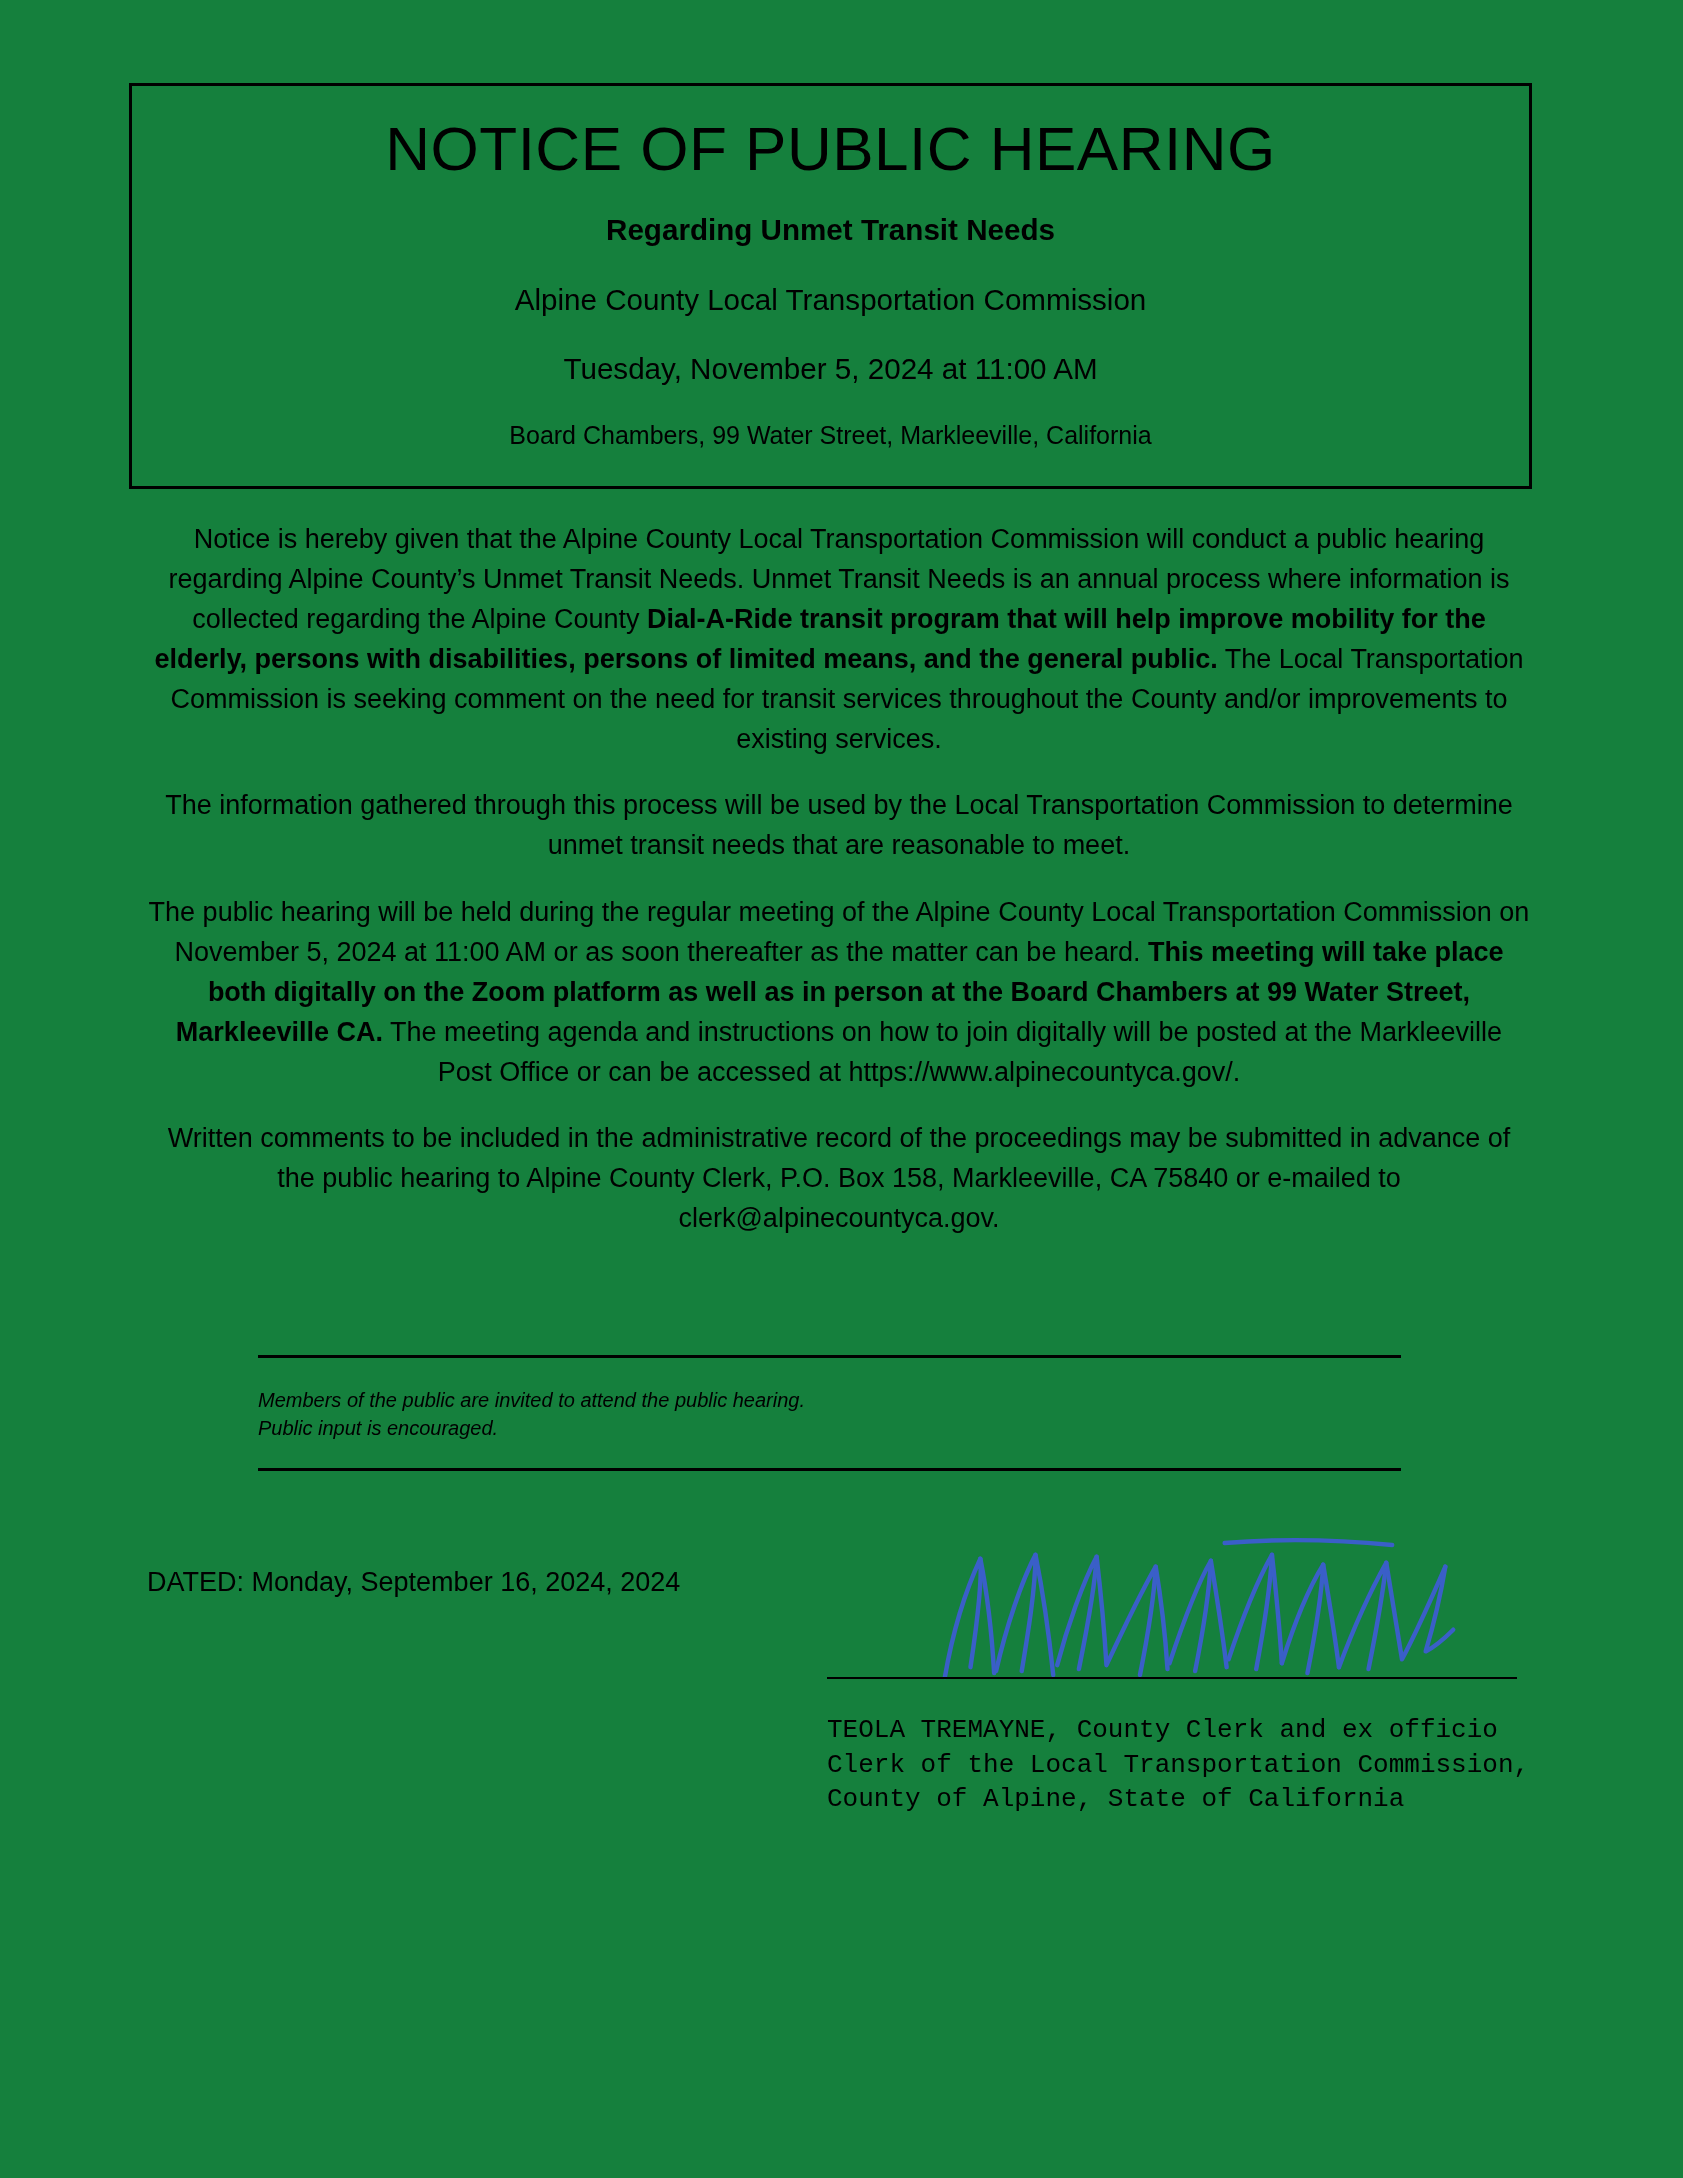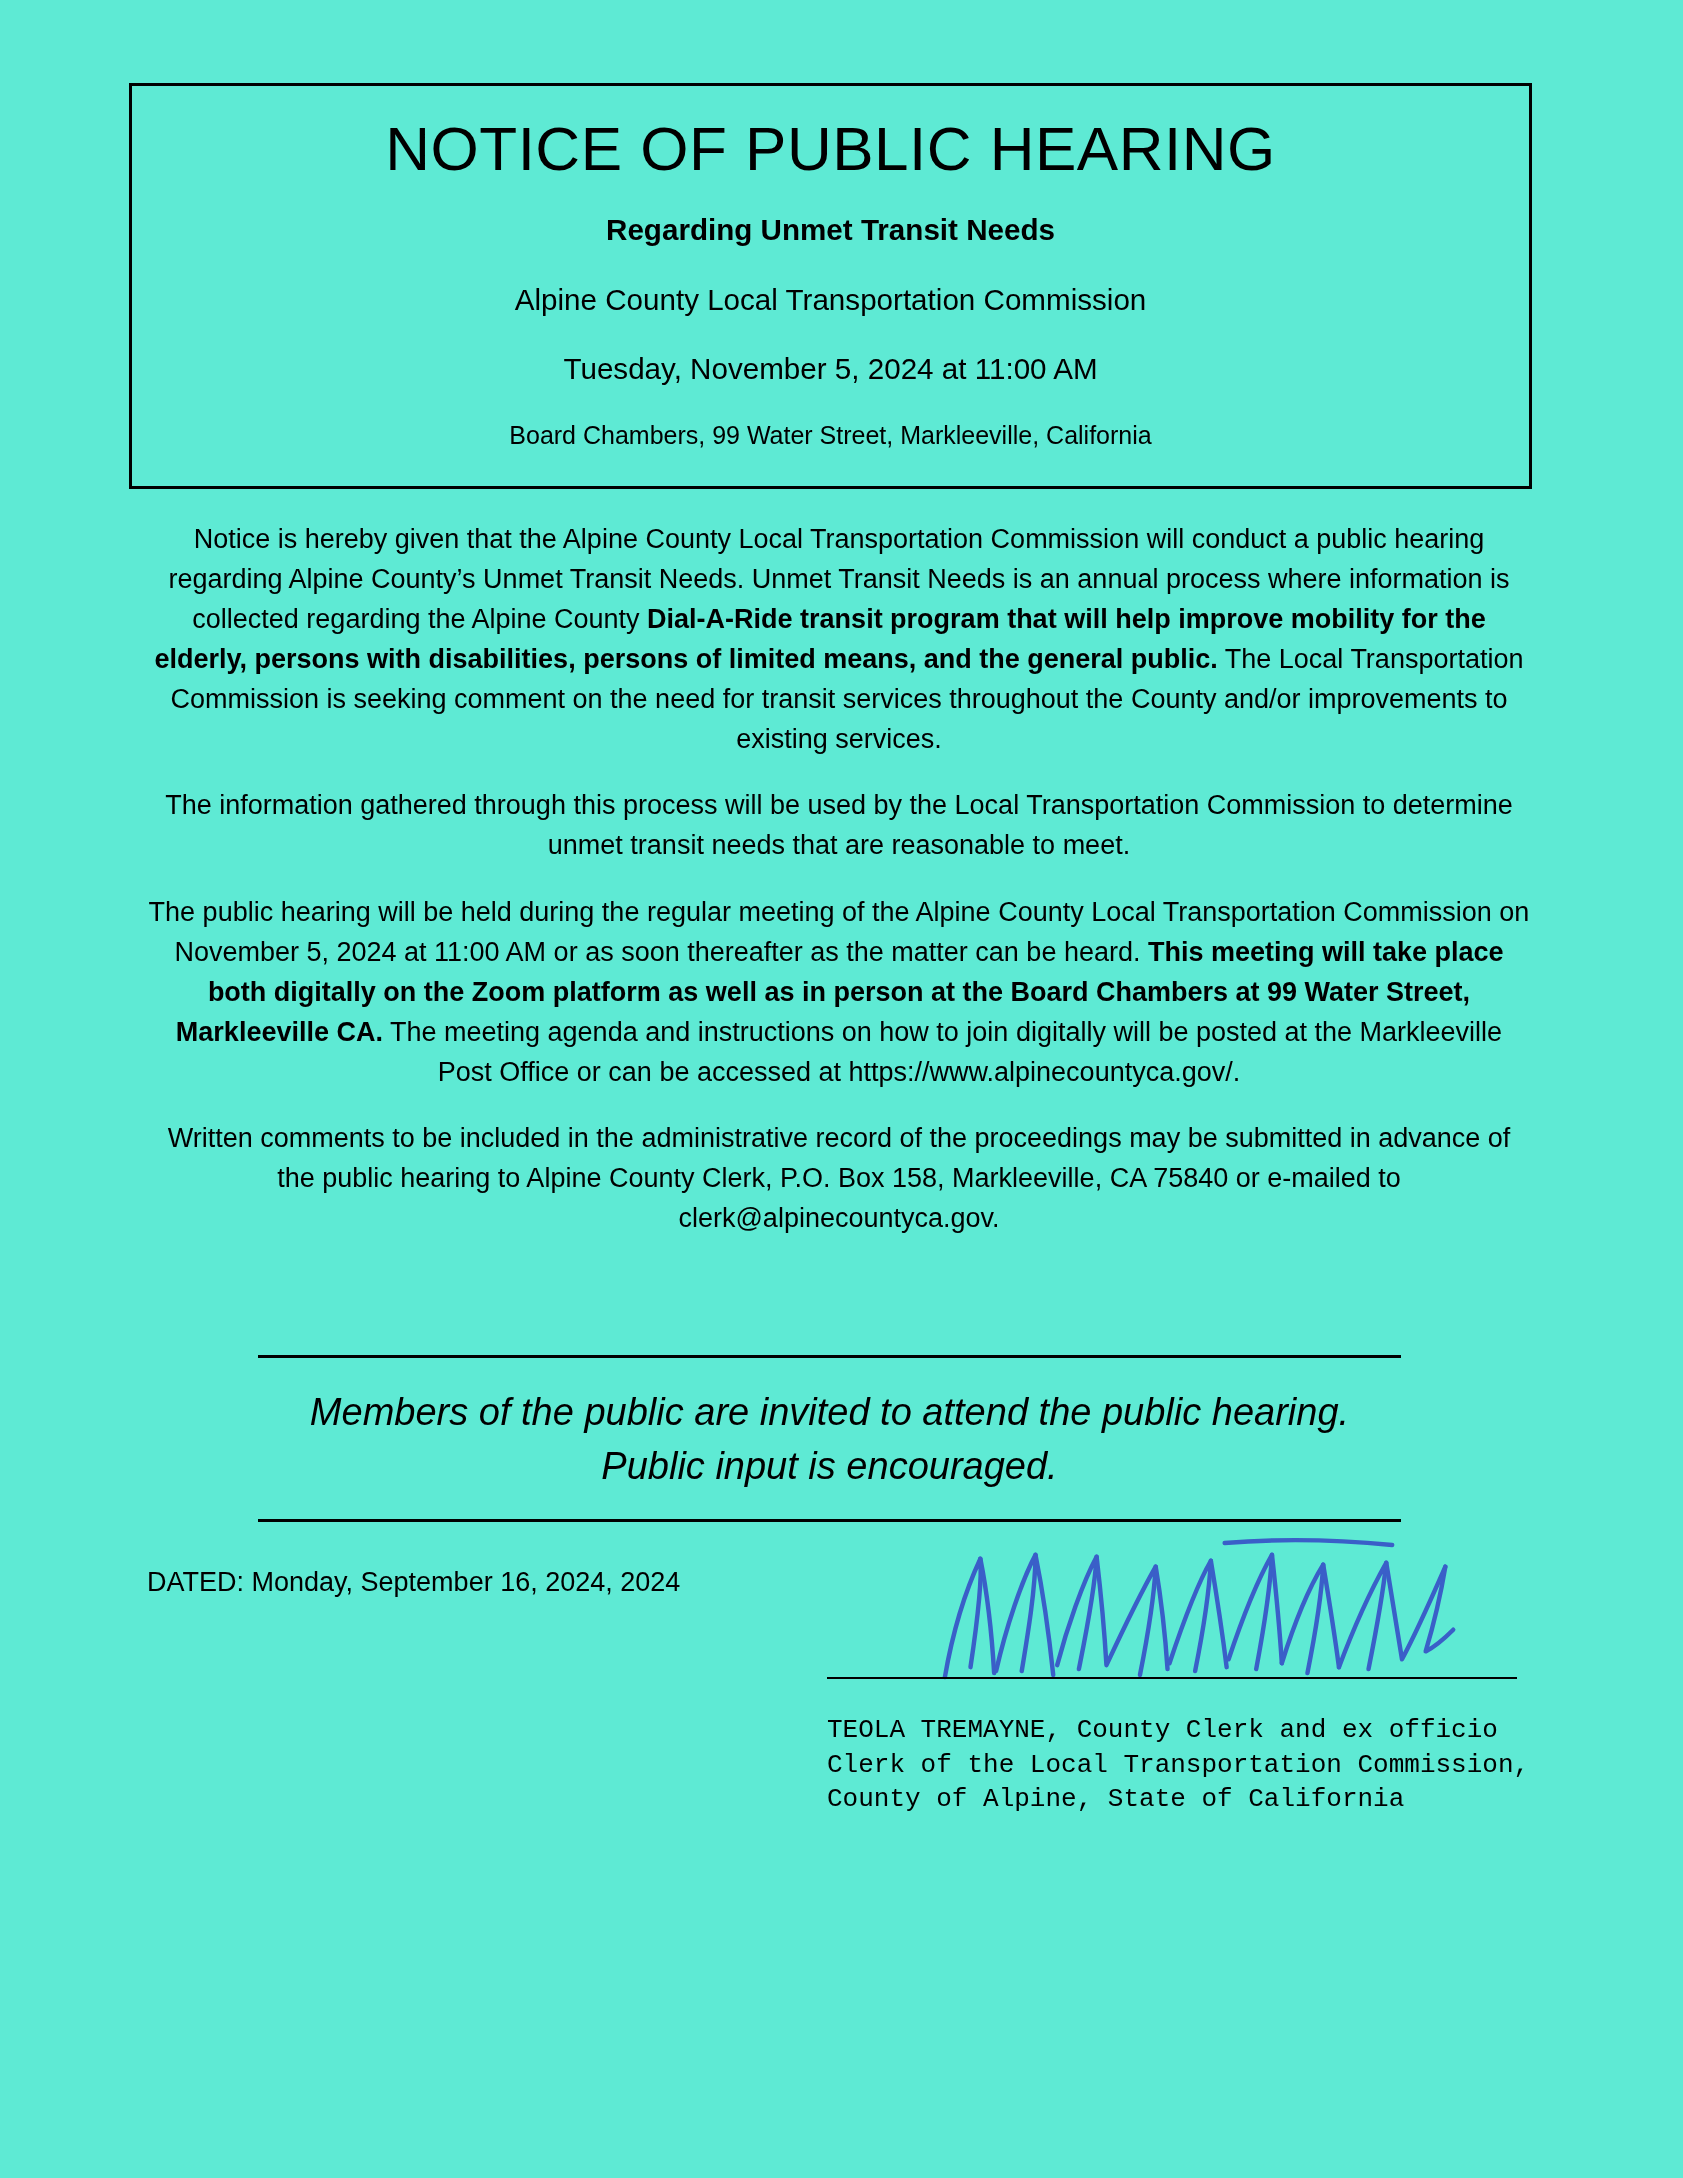--- a/index.html
+++ b/index.html
@@ -13,21 +13,21 @@
     font-family: "Liberation Sans", sans-serif;
     color: #000000;
     position: relative;
     overflow: hidden;
   }
   .page {
     position: absolute;
     top: 0; left: 0;
     width: 1683px;
     height: 2178px;
-    background: #5eead4;
+    background: #15803d;
   }
   
   .header-box {
     position: absolute;
     left: 129px;
     top: 83px;
     width: 1403px;
     box-sizing: border-box;
     border: 3px solid #000000;
     padding: 25.6px 25.6px 33px 25.6px;
@@ -77,23 +77,22 @@
     left: 258px;
     top: 1355px;
     width: 1143px;
   }
   .rule {
     height: 0;
     border-top: 3px solid #000000;
     width: 100%;
   }
   .invite-text {
-    text-align: center;
     font-style: italic;
-    font-size: 38px;
+    font-size: 20px;
     line-height: 1.42;
     padding: 27.6px 0 25.6px 0;
   }
   .invite-text div { white-space: nowrap; }
 
   
   .dated {
     position: absolute;
     left: 147px;
     top: 1564px;

